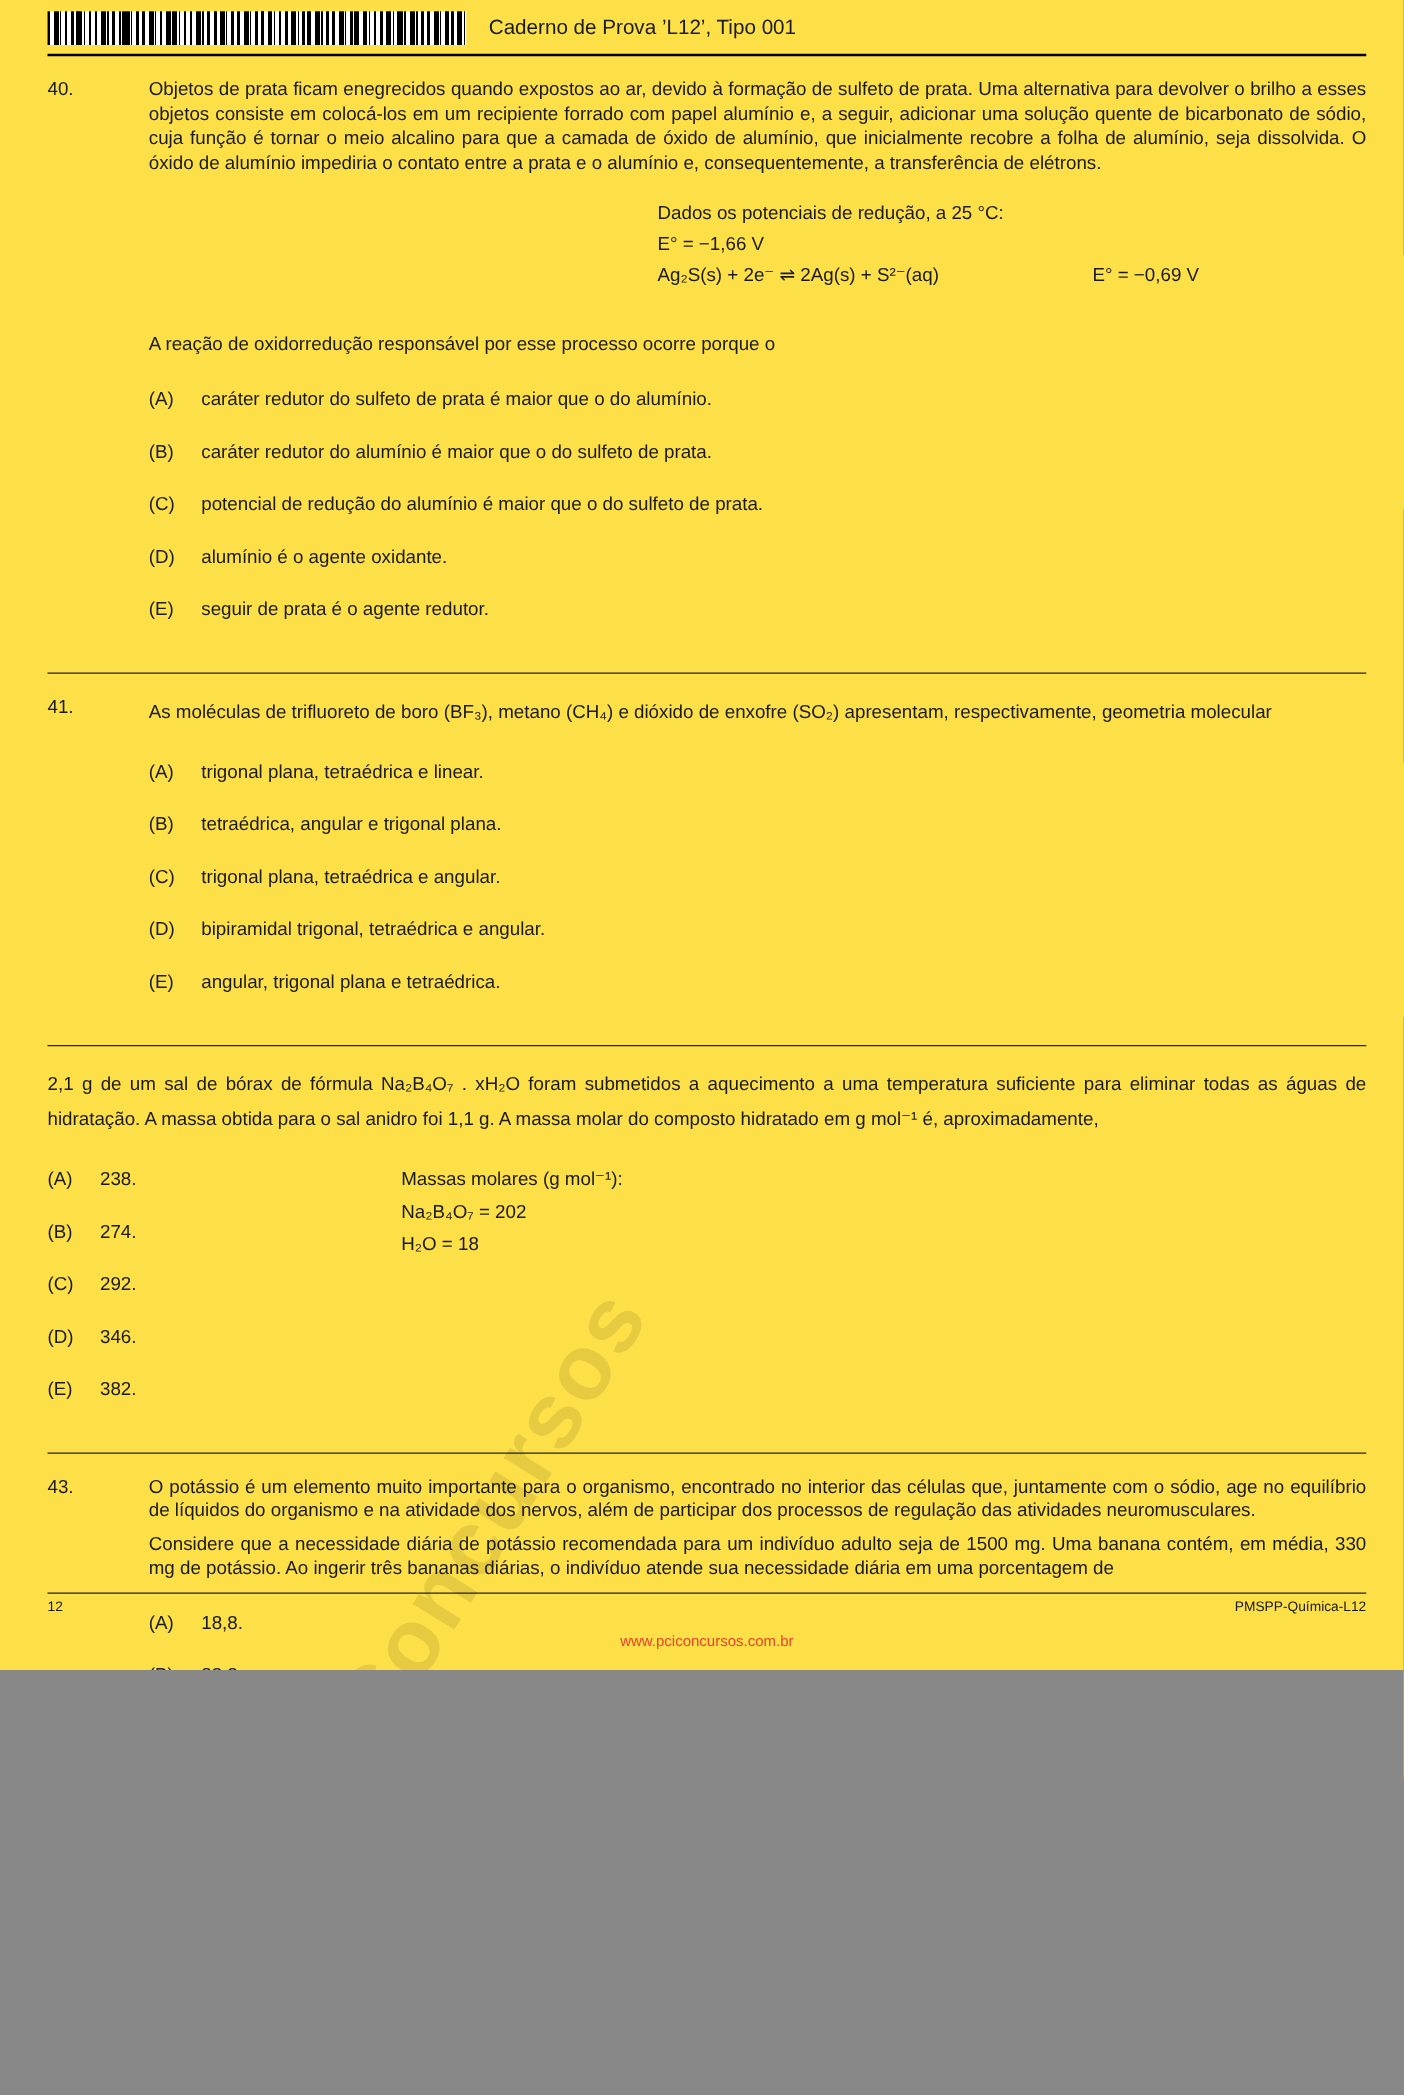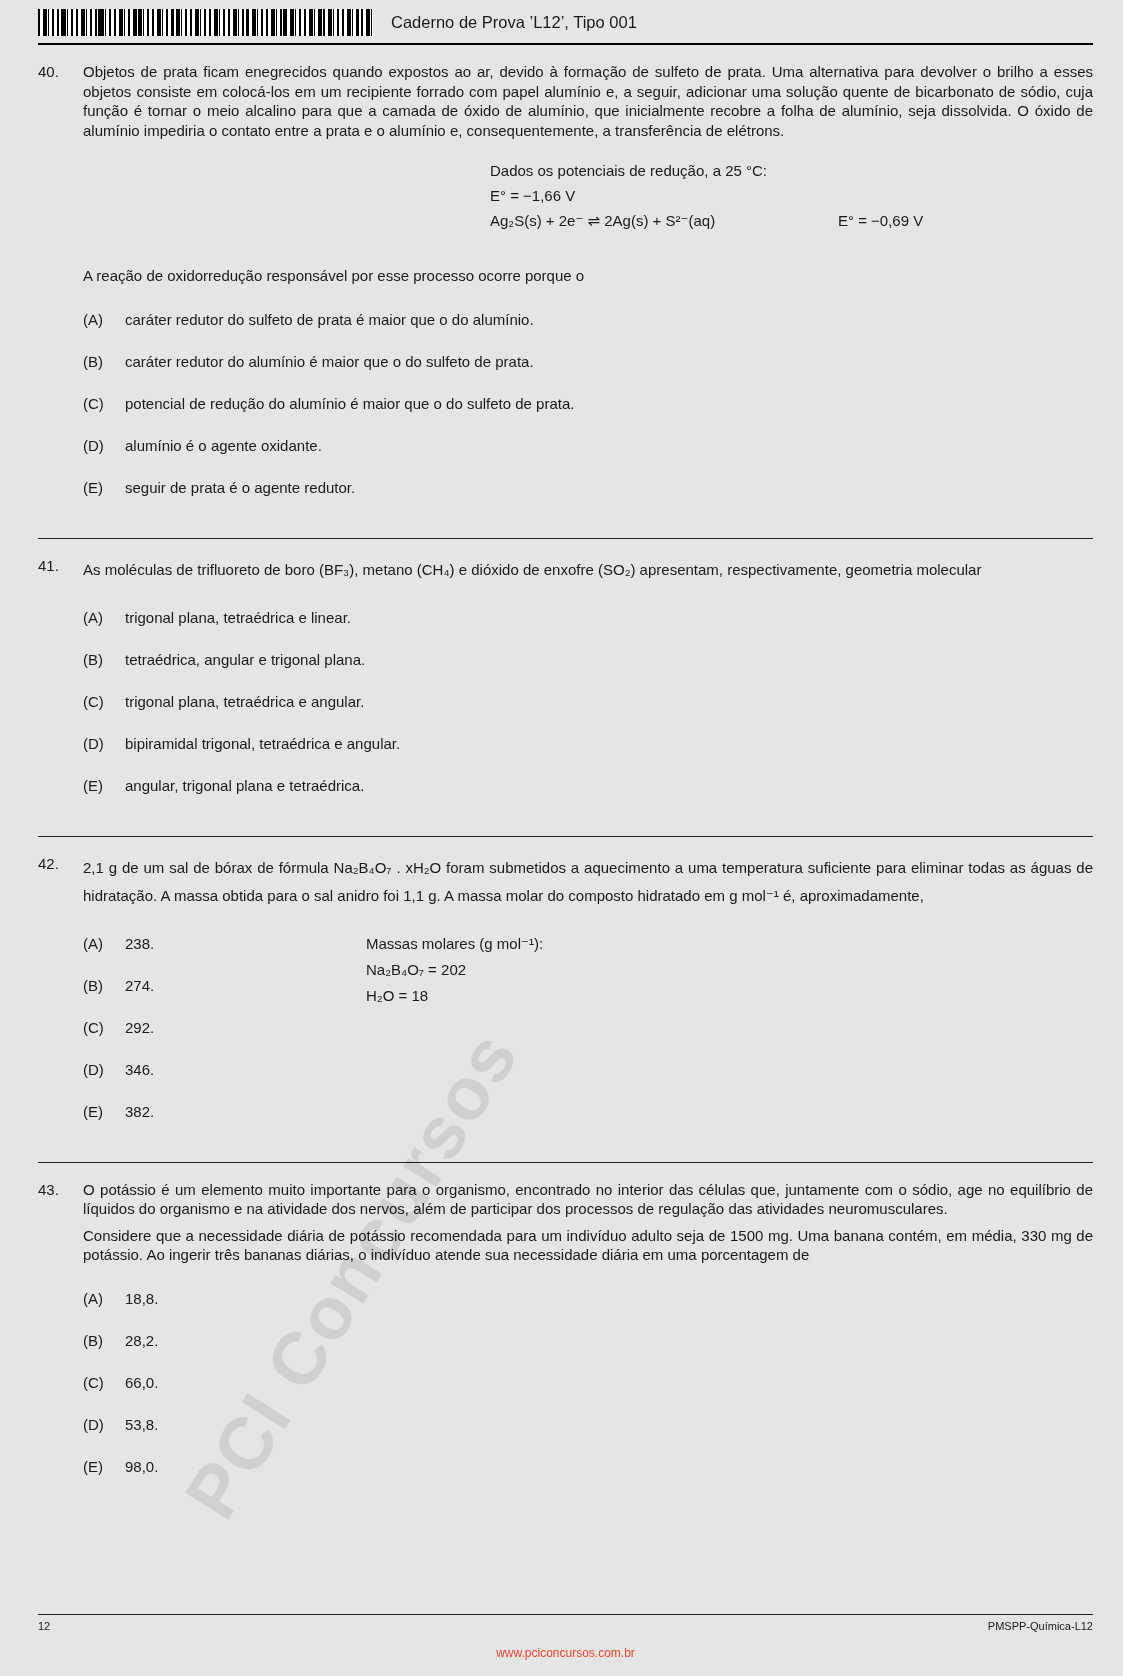--- a/index.html
+++ b/index.html
@@ -1,32 +1,32 @@
 <!DOCTYPE html>
 <html><head>
 <meta charset="utf-8">
 <style>
   html,body{margin:0;padding:0;background:#888;}
   .page{
-    position:relative;width:1123px;height:1676px;margin:0 auto;background:#e5e5e5;
+    position:relative;width:1123px;height:1336px;margin:0 auto;background:#fde047;
     overflow:hidden;color:#1a1a1a;
     font-family:"Liberation Sans","DejaVu Sans",sans-serif;font-size:15px;
   }
   
   .header{display:flex;align-items:center;gap:18px;margin:0 30px 0 38px;padding:9px 0 7px;border-bottom:2px solid #000;}
   .barcode{
     width:335px;height:27px;background-color:#fff;
     background-image:
       repeating-linear-gradient(90deg,#000 0 2px,transparent 2px 5px,#000 5px 9px,transparent 9px 10px,#000 10px 11px,transparent 11px 14px,#000 14px 16px,transparent 16px 19px),
       repeating-linear-gradient(90deg,transparent 0 23px,#000 23px 25px,transparent 25px 37px);
   }
   .title{font-size:16.5px;}
   
   .main{margin:0 30px 0 38px;}
-  .question{display:flex;margin-top:17px;}
+  .question{display:flex;margin-top:17px;gap:36px;}
   .qnum{flex:0 0 45px;line-height:19.5px;}
   .qbody{flex:1;min-width:0;}
   p{margin:0;}
   .just{text-align:justify;line-height:19.5px;}
   .roomy{line-height:28px;}
   .p2{margin-top:7px;}
   .databox{margin:18px 0 0 407px;line-height:25px;}
   .eqrow{display:flex;}
   .eq{width:348px;}
   .stem{margin-top:33px;line-height:19.5px;}
@@ -128,21 +128,20 @@
             <span class="letter">(E)</span>
             <span class="otext">angular, trigonal plana e tetraédrica.</span>
           </div>
         </div>
       </div>
     </div>
 
     <hr class="sep">
 
     <div class="question">
-      <div class="qnum">42.</div>
       <div class="qbody">
         <p class="just roomy">2,1 g de um sal de bórax de fórmula Na₂B₄O₇ . xH₂O foram submetidos a aquecimento a uma temperatura suficiente para eliminar todas as águas de hidratação. A massa obtida para o sal anidro foi 1,1 g. A massa molar do composto hidratado em g mol⁻¹ é, aproximadamente,</p>
         <div class="options q42opts">
           <div class="massas">
             <div>Massas molares (g mol⁻¹):</div>
             <div>Na₂B₄O₇ = 202</div>
             <div>H₂O = 18</div>
           </div>
           <div class="option">
             <span class="letter">(A)</span>

